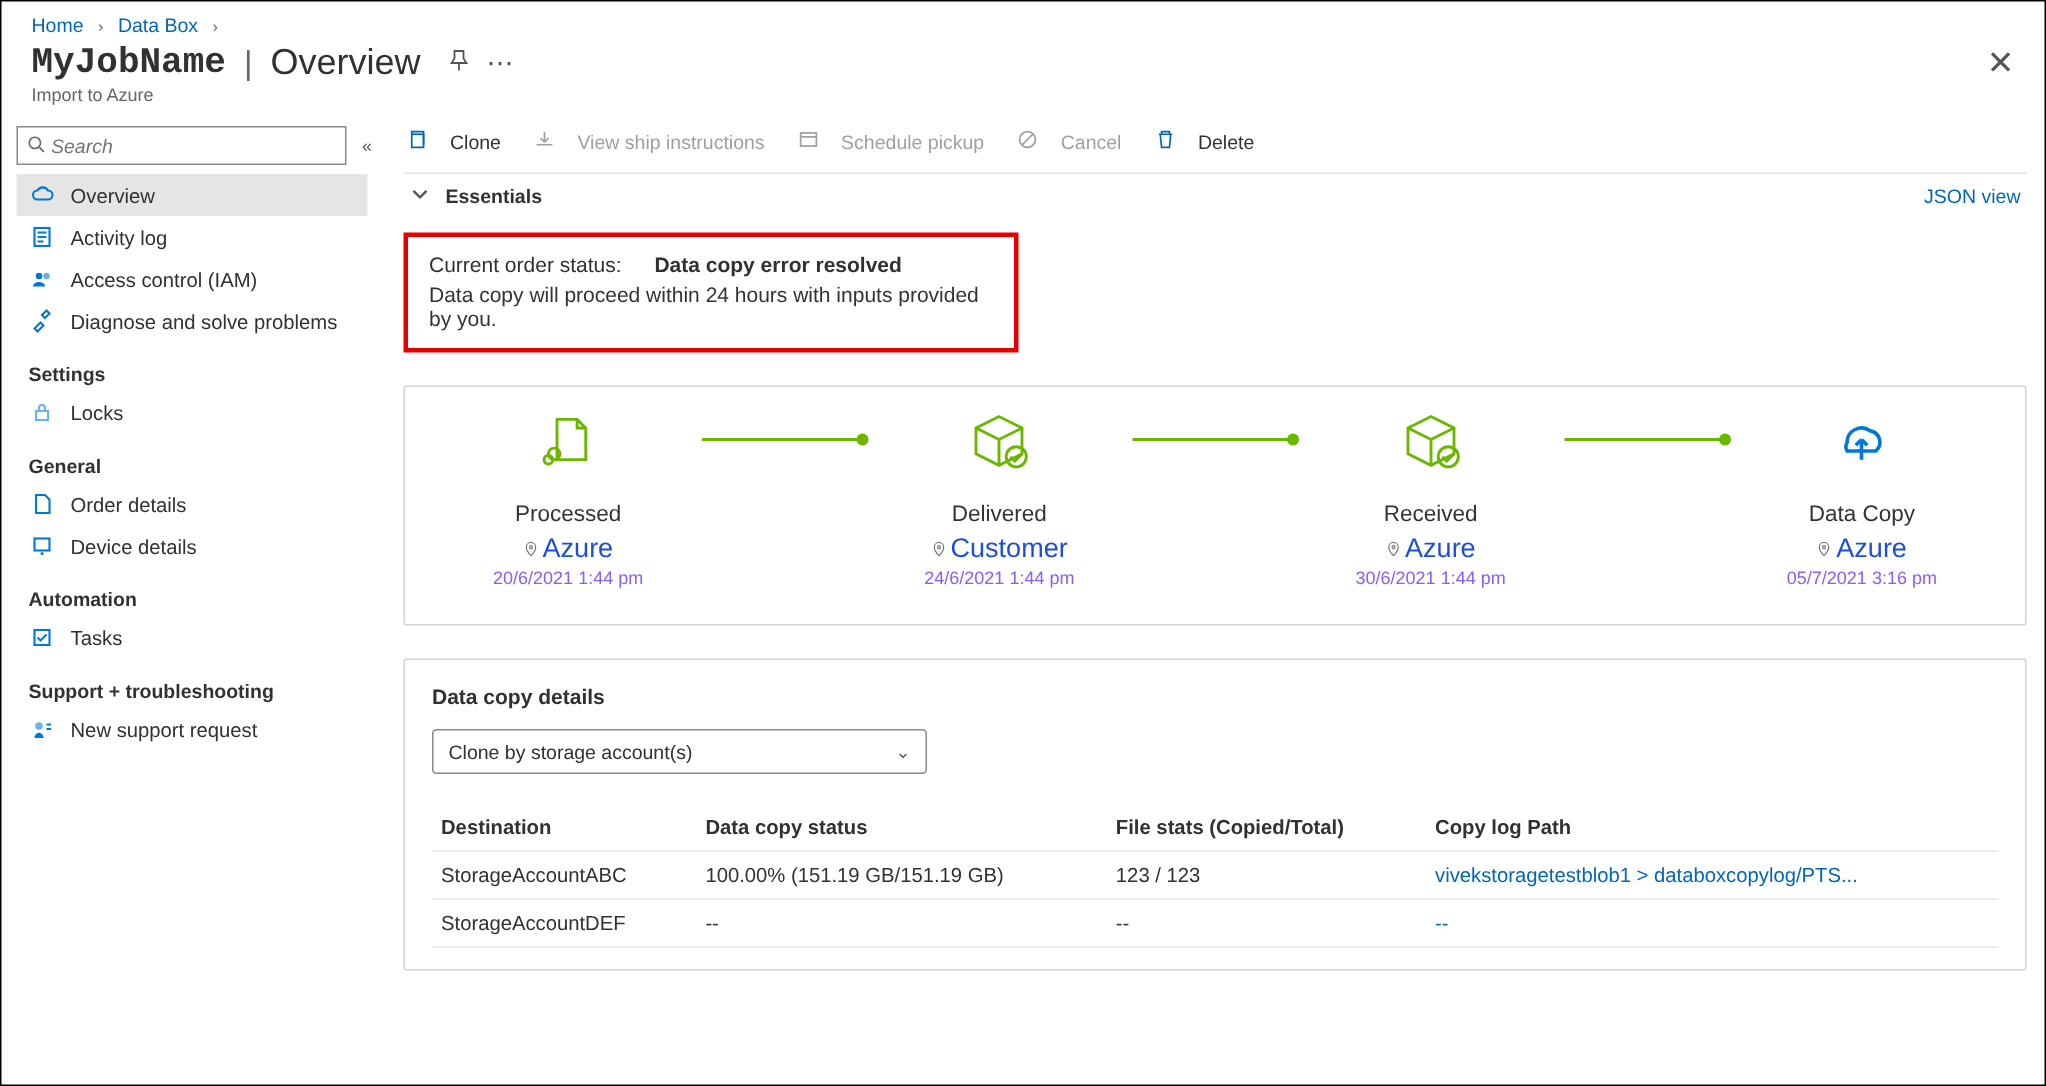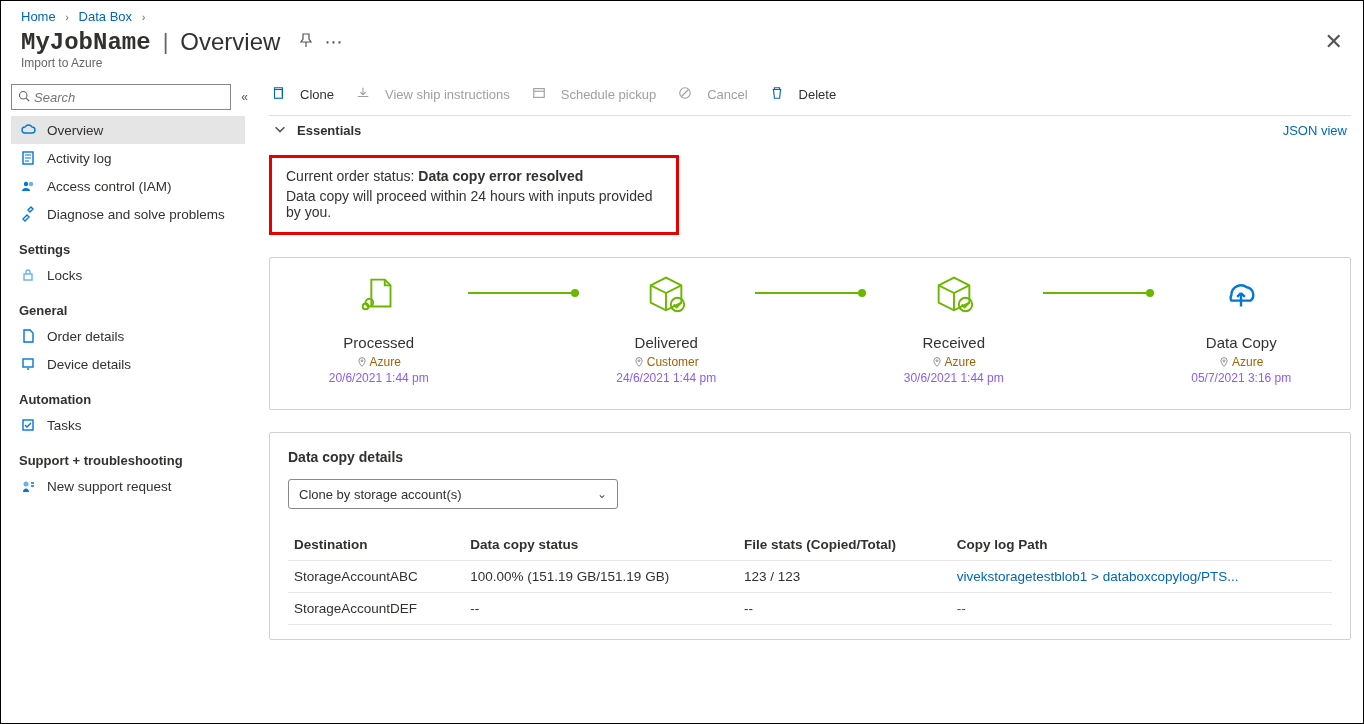--- a/index.html
+++ b/index.html
@@ -42,28 +42,28 @@
   .tbtn.disabled .icon { color:#a19f9d; }
 
   .essentials-bar { display:flex; align-items:center; padding: 6px 4px 10px; border-top:1px solid #e1dfdd; border-bottom:0; }
   .essentials-bar .chev { transform: rotate(0deg); width:16px; cursor:pointer; }
   .essentials-bar .lbl { font-weight:600; margin-left:8px; }
   .essentials-bar .json { margin-left:auto; color:#0067b8; cursor:pointer; font-size:13px; }
 
   .status-box { border:3px solid #e60000; padding: 10px 14px 12px; width: 410px; margin: 6px 0 22px; }
   .status-box .row1 { font-size:14px; margin-bottom:4px; }
   .status-box .row1 .lab { color:#323130; }
-  .status-box .row1 .val { font-weight:700; margin-left:0; }
+  .status-box .row1 .val { font-weight:700; margin-left:18px; }
   .status-box .row2 { font-size:14px; color:#333; }
 
   .steps-card { border:1px solid #d1d1d1; border-radius:2px; padding: 12px 20px 24px; margin-bottom: 22px; }
   .steps { display:flex; align-items:flex-start; justify-content: space-around; position:relative; }
   .step { display:flex; flex-direction:column; align-items:center; width:200px; text-align:center; }
   .step-label { font-size:15px; color:#333; margin-top:18px; }
-  .step-sub { font-size:12px; color:#a16207; margin-top:4px; display:flex; align-items:center; gap:3px; }
+  .step-sub { font-size:18px; color:#1d4ed8; margin-top:4px; display:flex; align-items:center; gap:3px; }
   .step-time { font-size:12px; color:#8b5cf6; margin-top:2px; }
   .connector { height:2px; background:#6bb700; flex:0 0 110px; margin-top: 22px; position:relative; }
   .connector::after { content:''; position:absolute; right:-1px; top:-3px; width:8px; height:8px; background:#6bb700; border-radius:50%; }
   .step svg { display:block; }
 
   .copy-card { border:1px solid #d1d1d1; border-radius:2px; padding: 16px 18px 14px; }
   .copy-card .title { font-weight:600; font-size:14px; margin-bottom: 14px; }
   .select-wrap { border:1px solid #8a8886; border-radius:3px; width:330px; height:30px; display:flex; align-items:center; padding:0 10px; margin-bottom: 20px; cursor:pointer; }
   .select-wrap .txt { flex:1; font-size:13px; }
   .select-wrap .chev { font-size:12px; color:#555; }

